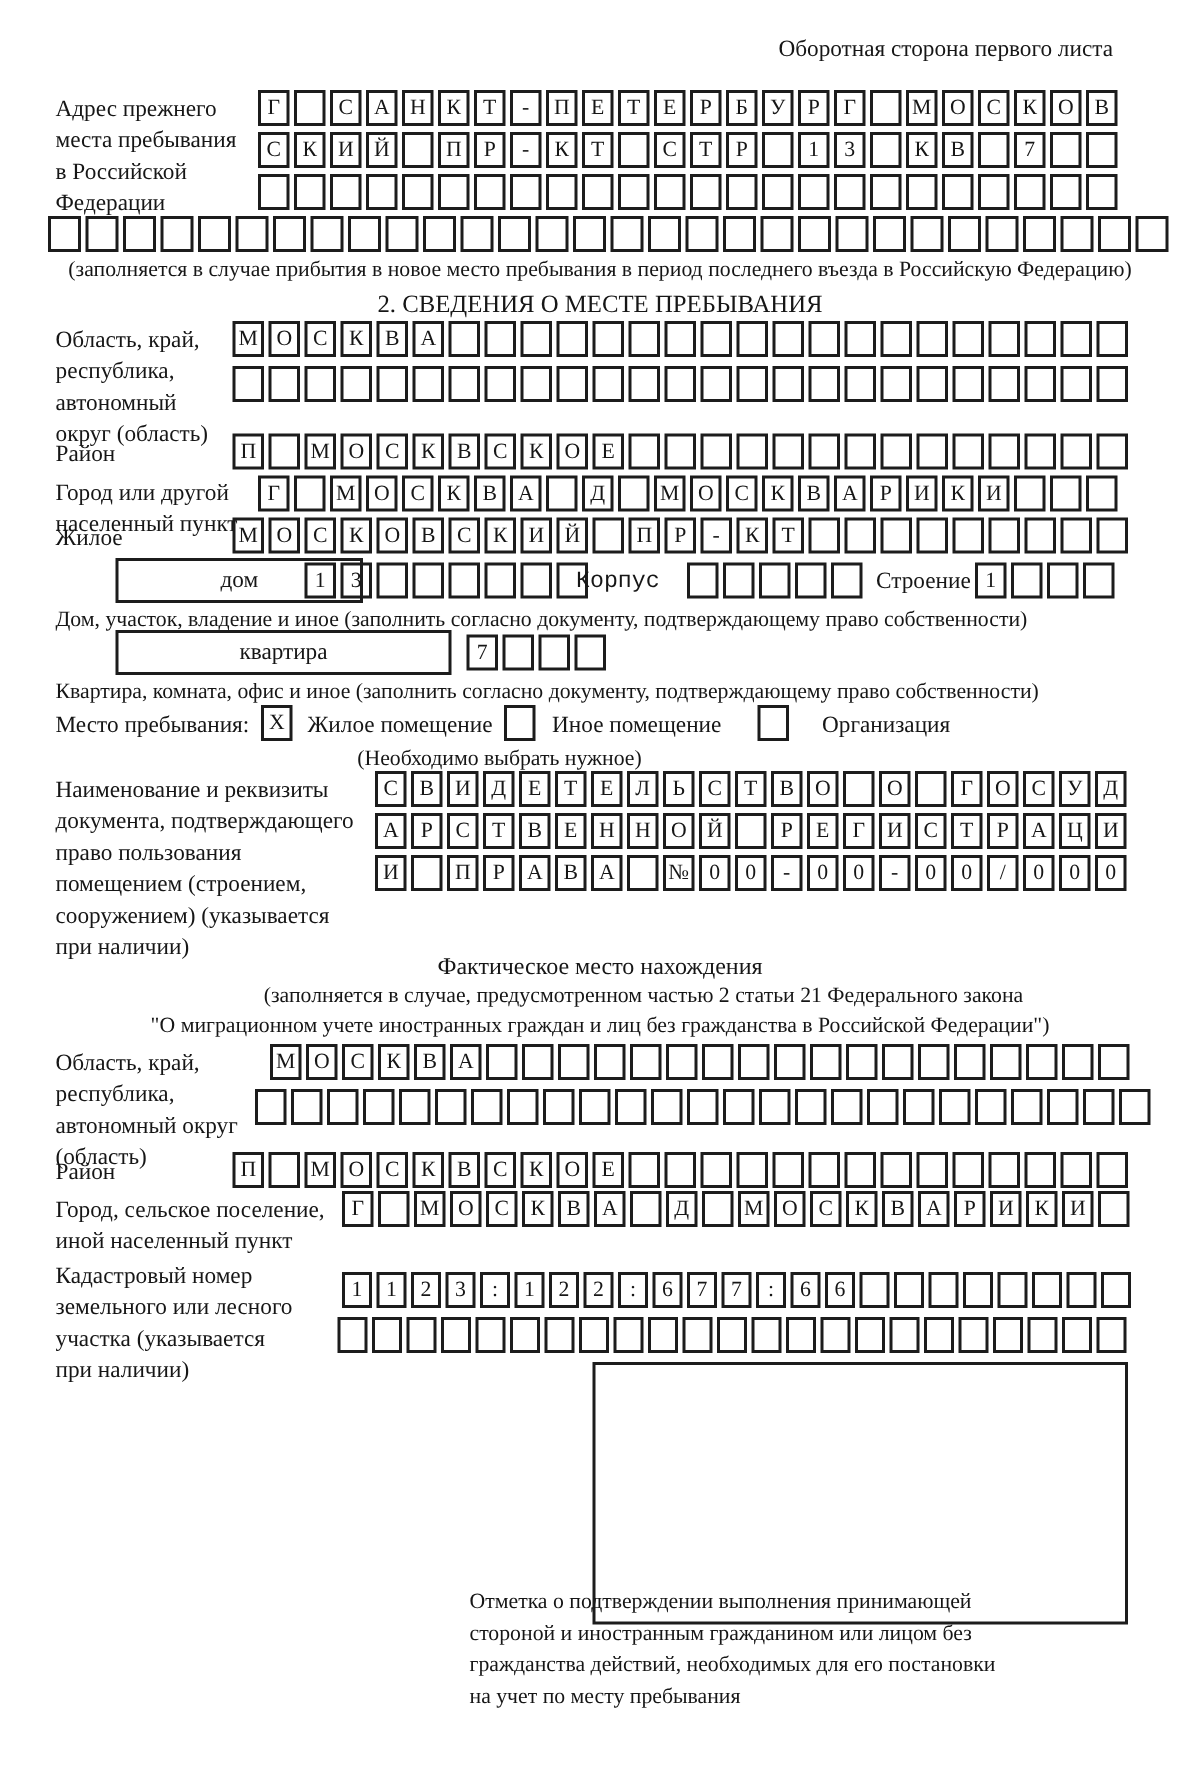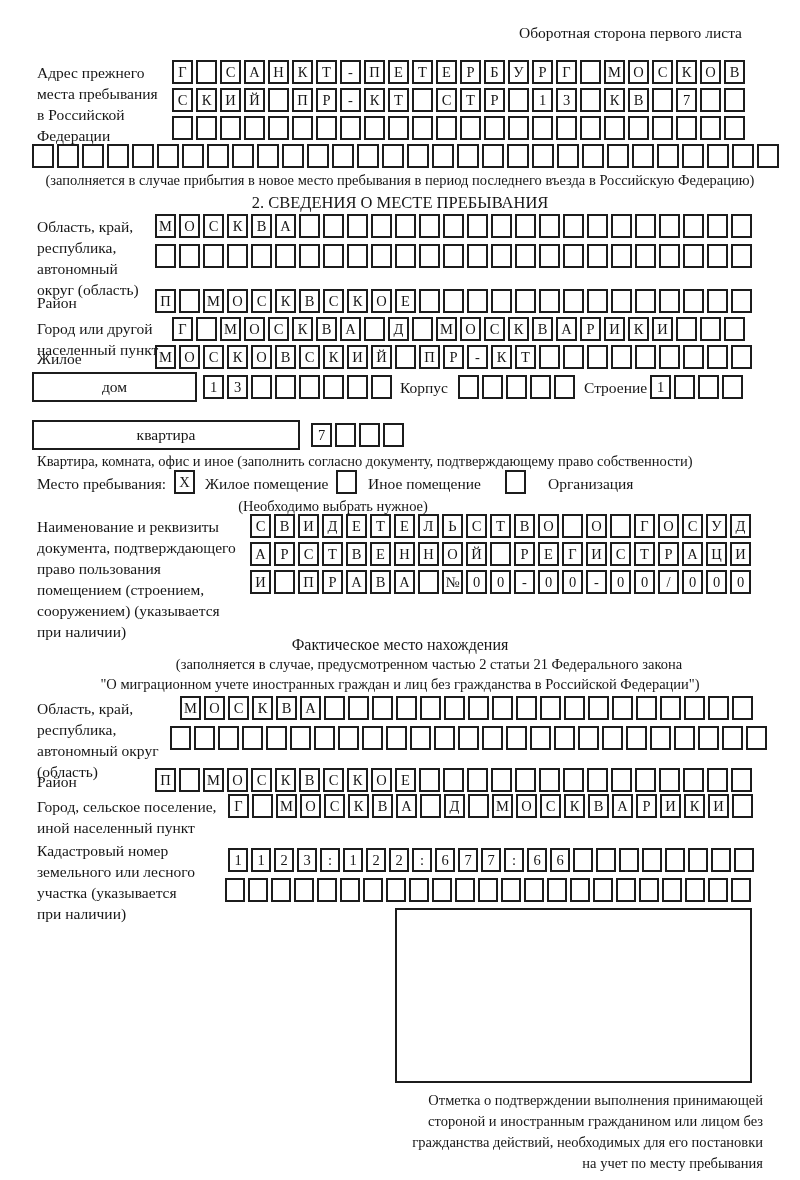--- a/index.html
+++ b/index.html
@@ -16,21 +16,21 @@
   .cells{display:flex;}
   .cell{
     flex:none;width:21px;height:24px;margin-right:3px;border:2px solid #1c1c1c;
     box-sizing:border-box;text-align:center;font-size:14.5px;line-height:20px;
     font-family:"Liberation Serif","DejaVu Serif",serif;
   }
   .cell-w{width:22px;}
   .cell-sm{width:20px;}
   .rect-label{
     border:2px solid #1c1c1c;box-sizing:border-box;height:30px;
-    display:flex;align-items:center;justify-content:center;font-size:15.5px;
+    display:flex;align-items:center;justify-content:center;font-size:15.5px;margin-left:45px;
   }
   .stamp-rect{border:2px solid #1c1c1c;box-sizing:border-box;background:#fff;}
 </style>
 </head>
 <body>
 
 <div class="page">
 
   <div class="abs lbl preline" style="left:37px;top:62px;">Адрес прежнего
 места пребывания
@@ -302,37 +302,38 @@
   <div class="abs cells" style="left:203px;top:375px;">
       <span class="cell">1</span>
       <span class="cell">3</span>
       <span class="cell"></span>
       <span class="cell"></span>
       <span class="cell"></span>
       <span class="cell"></span>
       <span class="cell"></span>
       <span class="cell"></span>
     </div>
-  <div class="abs lbl" style="left:400px;top:377px;">Корпус</div>
+  <div class="abs lbl" style="left:384px;top:377px;font-family:Liberation Mono, monospace;">Корпус</div>
   <div class="abs cells" style="left:458px;top:375px;">
       <span class="cell"></span>
       <span class="cell"></span>
       <span class="cell"></span>
       <span class="cell"></span>
       <span class="cell"></span>
     </div>
   <div class="abs lbl" style="left:584px;top:377px;">Строение</div>
   <div class="abs cells" style="left:650px;top:375px;">
       <span class="cell">1</span>
       <span class="cell"></span>
       <span class="cell"></span>
       <span class="cell"></span>
     </div>
-
-  <div class="abs rect-label" style="left:32px;top:420px;width:268px;">квартира</div>
+  <div class="abs note" style="left:37px;top:404px;">Дом, участок, владение и иное (заполнить согласно документу, подтверждающему право собственности)</div>
+
+  <div class="abs rect-label" style="left:32px;top:420px;width:224px;">квартира</div>
   <div class="abs cells" style="left:311px;top:423px;">
       <span class="cell">7</span>
       <span class="cell"></span>
       <span class="cell"></span>
       <span class="cell"></span>
     </div>
   <div class="abs note" style="left:37px;top:452px;">Квартира, комната, офис и иное (заполнить согласно документу, подтверждающему право собственности)</div>
 
   <div class="abs lbl" style="left:37px;top:473px;">Место пребывания:</div>
   <div class="abs cells" style="left:174px;top:470px;">
@@ -592,18 +593,18 @@
       <span class="cell cell-sm"></span>
       <span class="cell cell-sm"></span>
       <span class="cell cell-sm"></span>
       <span class="cell cell-sm"></span>
       <span class="cell cell-sm"></span>
       <span class="cell cell-sm"></span>
       <span class="cell cell-sm"></span>
     </div>
 
   <div class="abs stamp-rect" style="left:395px;top:908px;width:357px;height:175px;"></div>
-  <div class="abs note preline" style="left:313px;top:1090px;width:450px;text-align:right;line-height:21px;">Отметка о подтверждении выполнения принимающей
+  <div class="abs note preline" style="left:313px;top:1058px;width:450px;text-align:left;line-height:21px;">Отметка о подтверждении выполнения принимающей
 стороной и иностранным гражданином или лицом без
 гражданства действий, необходимых для его постановки
 на учет по месту пребывания</div>
 
 </div>
 
 </body></html>

